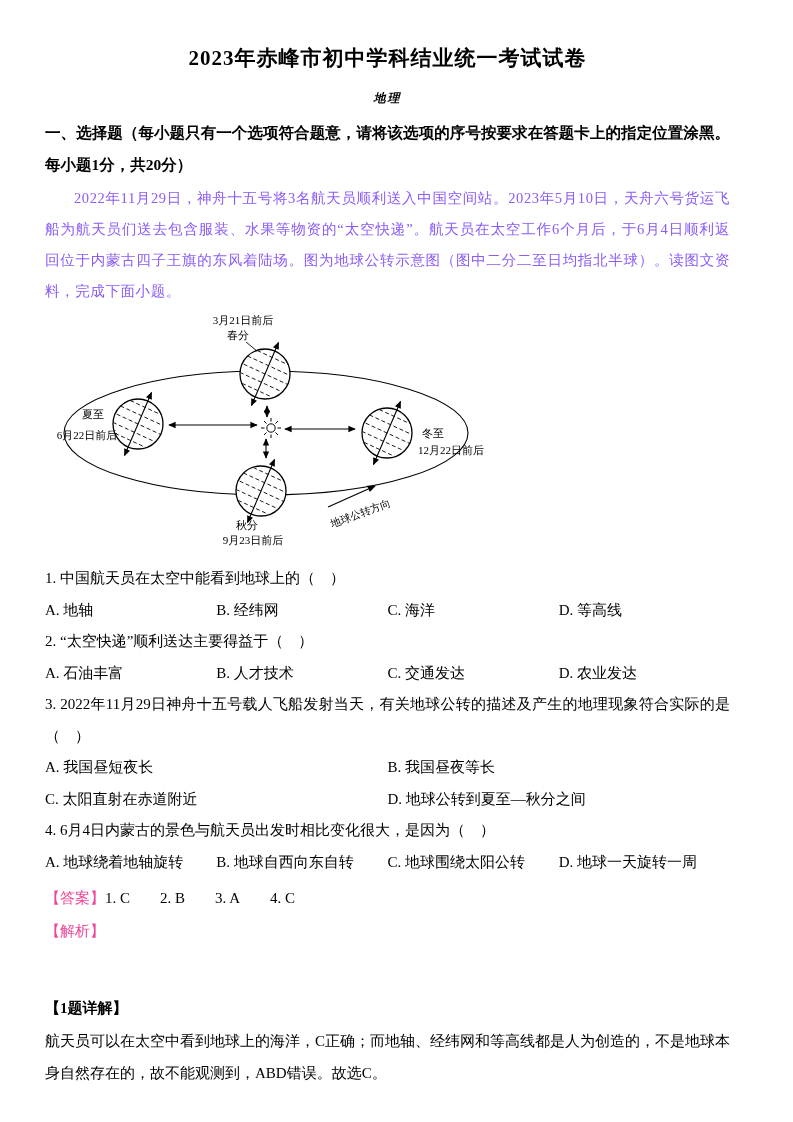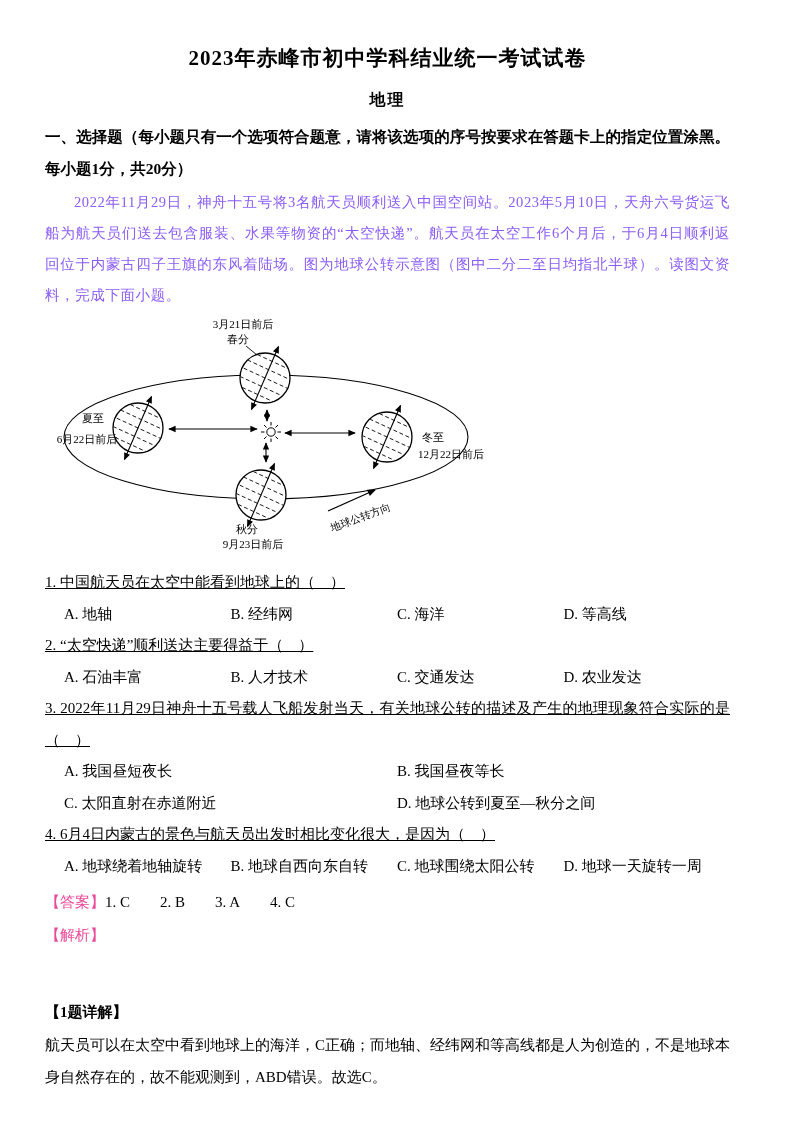--- a/index.html
+++ b/index.html
@@ -7,35 +7,35 @@
   body {
     width: 793px;
     min-height: 1122px;
     margin: 0 auto;
     color: #000;
     font-family: "Liberation Serif", "DejaVu Serif", serif;
   }
   .page { padding: 44px 63px 30px 45px; }
 
   .title  { font-size: 21px; font-weight: bold; text-align: center; margin-bottom: 18px; letter-spacing: 1px; }
-  .subject{ font-size: 16px; font-weight: bold; text-align: center; margin-bottom: 10px; letter-spacing: 2px; }
+  .subject{ font-size: 12px; font-weight: bold; text-align: center; margin-bottom: 10px; letter-spacing: 2px; font-style: italic; }
 
   .section-heading {
     font-size: 15.5px; font-weight: bold; line-height: 2.05;
     text-align: justify; margin-bottom: 2px;
   }
   .passage {
     font-size: 14.5px; line-height: 2.15; letter-spacing: 0.6px;
     text-align: justify; text-indent: 2em; margin-bottom: 4px; color: #8b5cf6;
   }
 
   .figure { margin: 4px 0 6px 0; }
 
-  .stem { font-size: 15px; line-height: 2.1; text-align: justify; text-decoration: underline; }
-  .opts { display: flex; flex-wrap: wrap; font-size: 15px; line-height: 2.1; margin-left: 19px; }
+  .stem { font-size: 15px; line-height: 2.1; text-align: justify; }
+  .opts { display: flex; flex-wrap: wrap; font-size: 15px; line-height: 2.1; }
   .cols-4 .opt { width: 25%; }
   .cols-2 .opt { width: 50%; }
 
   .teal { color: #ec4899; }
   .answer-row { font-size: 15px; line-height: 2.2; margin-top: 4px; }
   .ans-item { margin-right: 30px; }
   .analysis-row { font-size: 15px; line-height: 2.2; }
   .detail-heading { font-size: 15px; font-weight: bold; line-height: 2.2; margin-top: 44px; }
   .explain { font-size: 15px; line-height: 2.15; text-align: justify; }
 

